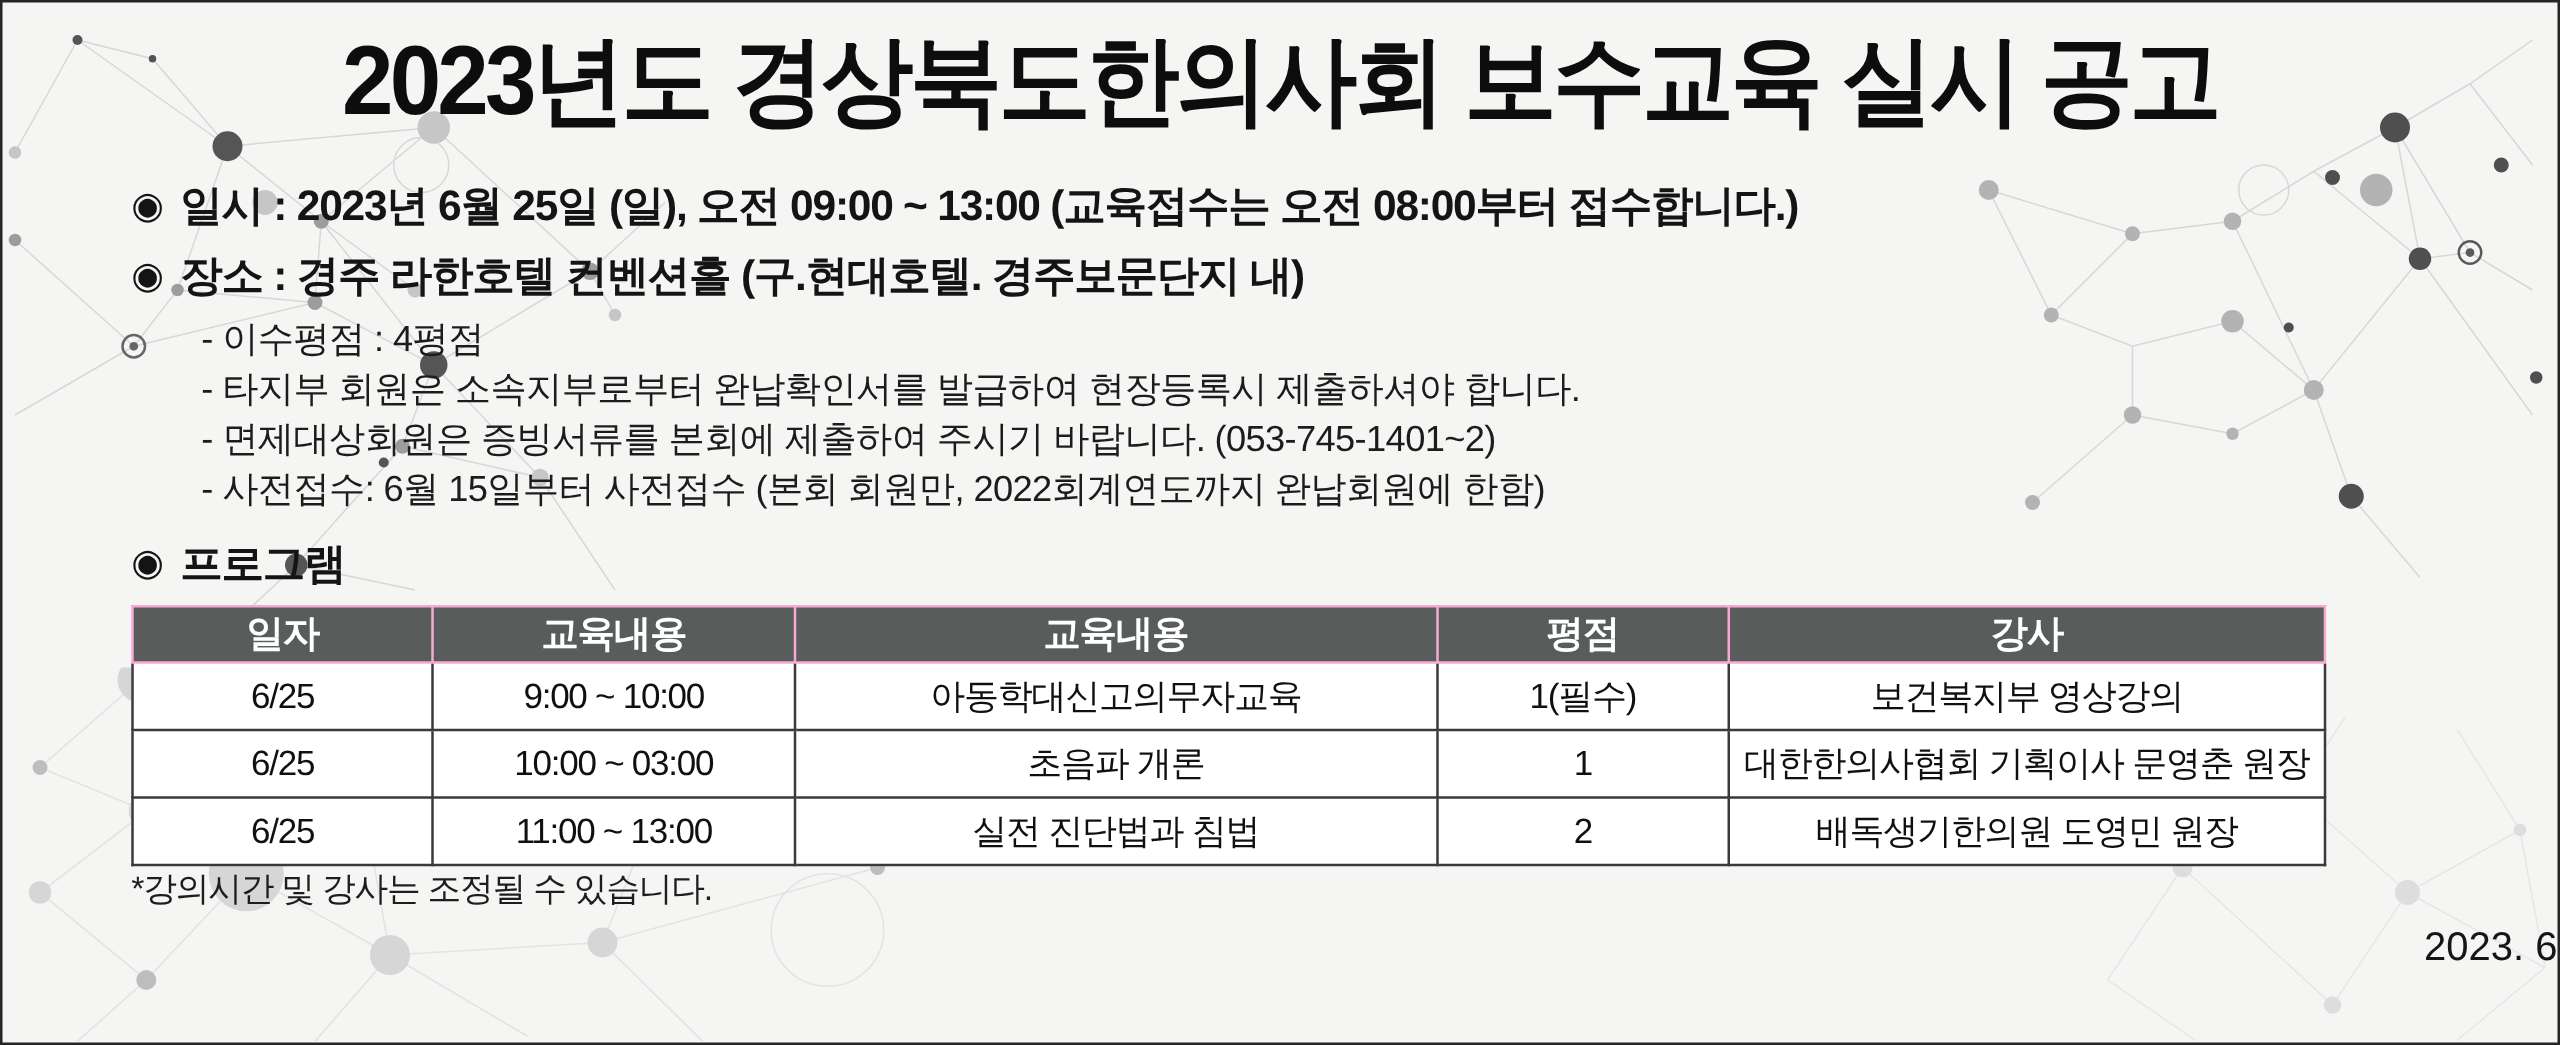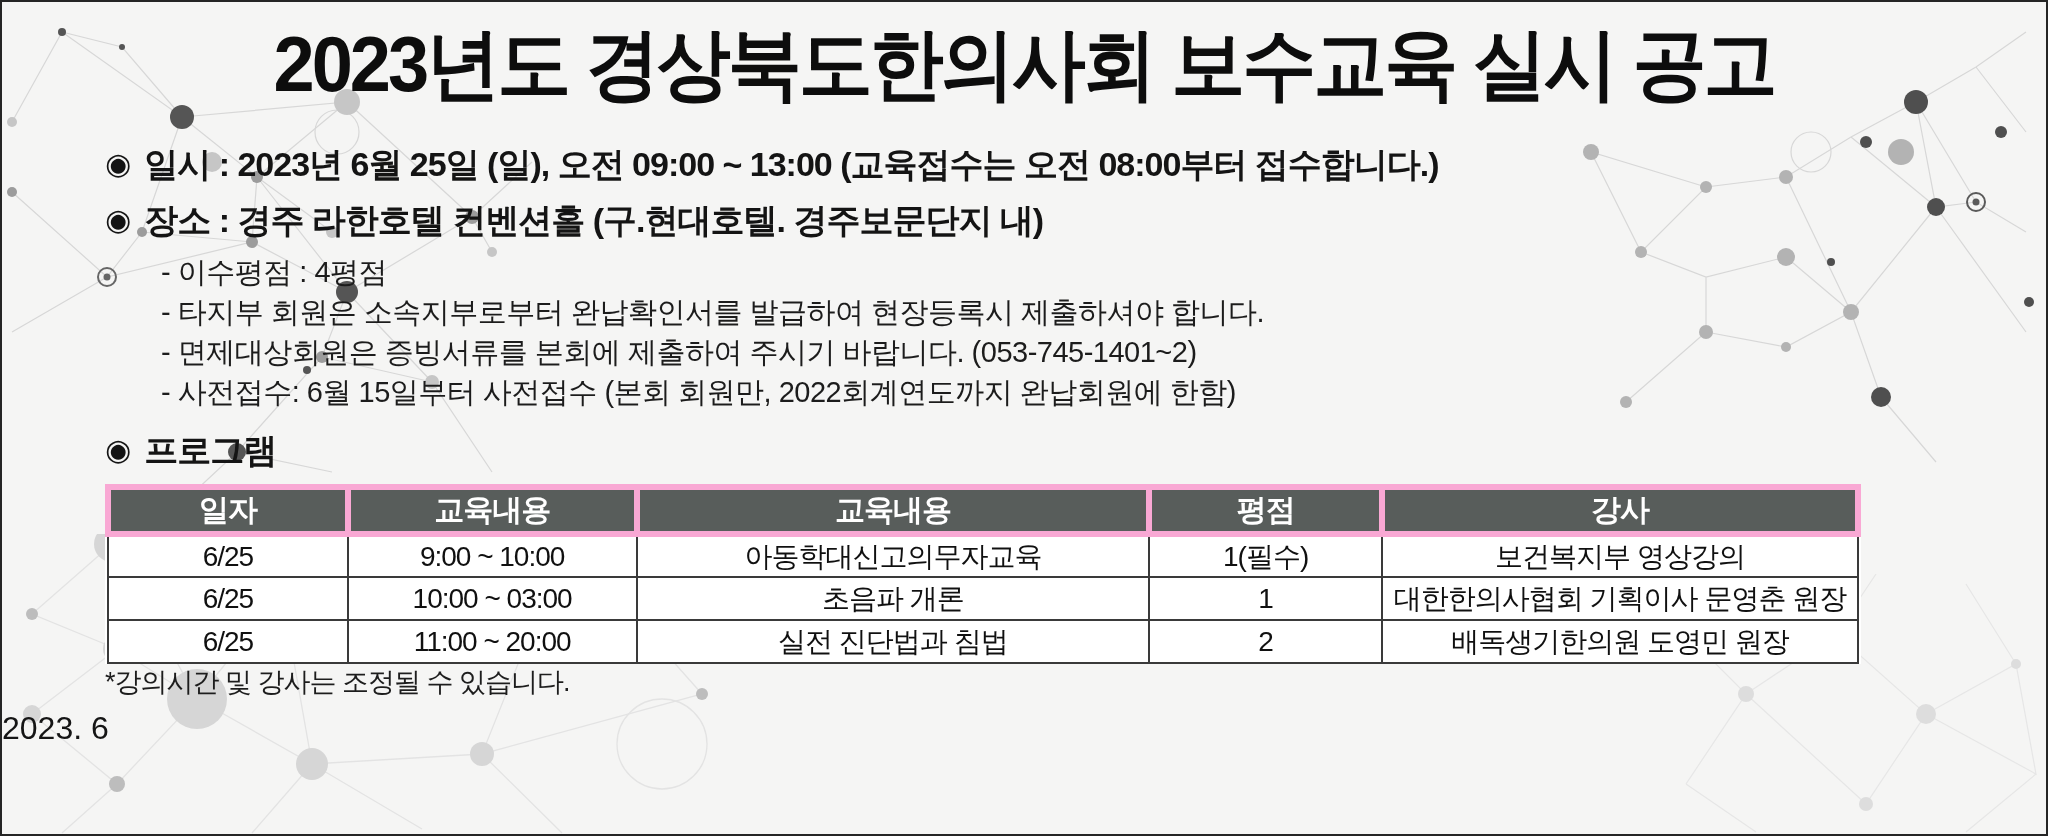--- a/index.html
+++ b/index.html
@@ -71,41 +71,41 @@
     margin: 10px 0 0 103px;
     border-collapse: collapse;
     background: #ffffff;
   }
   .program-table th {
     background: #585d5b;
     color: #ffffff;
     font-size: 30px;
     font-weight: 700;
     height: 45px;
-    border: 6px solid #f9a8d4;
+    border: 2px solid #f9a8d4;
     letter-spacing: -1px;
   }
   .program-table td {
     font-size: 28px;
     font-weight: 400;
-    height: 43px;
+    height: 54px;
     text-align: center;
     border: 2px solid #3a3a3a;
     color: #101010;
     letter-spacing: -1px;
     background: #ffffff;
   }
   .footnote {
     margin: 0 0 0 103px;
     font-size: 27px;
     letter-spacing: -1px;
     color: #1d1d1d;
   }
   .footer-date {
-    text-align: left;
+    text-align: right;
     margin-top: 10px;
     font-size: 32px;
     color: #151515;
   }
 </style>
 </head>
 <body>
 
 <svg class="deco tl" width="540" height="540" viewBox="0 0 540 540">
   <g stroke="#d7d7d7" stroke-width="1.2" fill="none">
@@ -270,21 +270,21 @@
       </tr>
       <tr>
         <td>6/25</td>
         <td>10:00 ~ 03:00</td>
         <td>초음파 개론</td>
         <td>1</td>
         <td>대한한의사협회 기획이사 문영춘 원장</td>
       </tr>
       <tr>
         <td>6/25</td>
-        <td>11:00 ~ 20:00</td>
+        <td>11:00 ~ 13:00</td>
         <td>실전 진단법과 침법</td>
         <td>2</td>
         <td>배독생기한의원 도영민 원장</td>
       </tr>
     </tbody>
   </table>
 
   <div class="footnote">*강의시간 및 강사는 조정될 수 있습니다.</div>
 
   <div class="footer-date">2023. 6</div>

